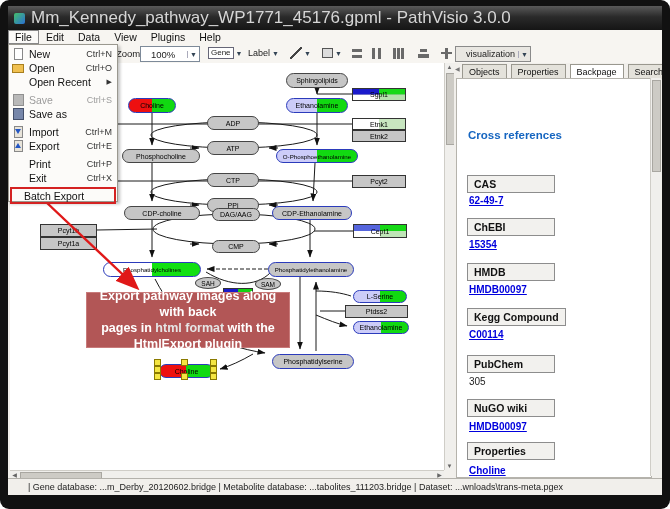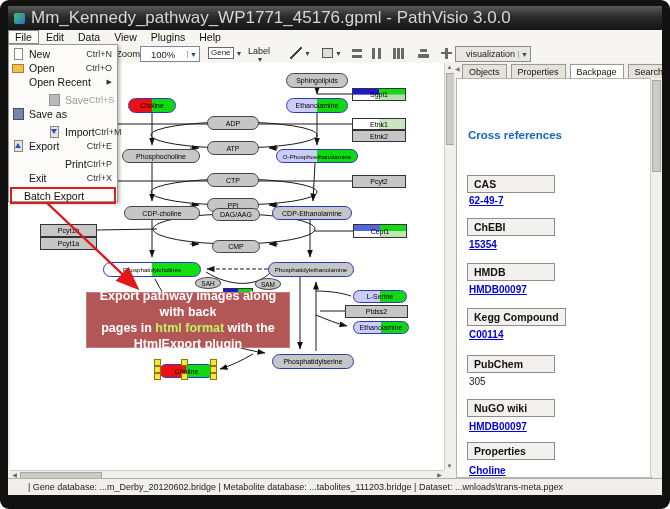--- a/index.html
+++ b/index.html
@@ -23,21 +23,21 @@
     display:flex;align-items:center;font-size:10px;color:#222;}
   .tb-zoom-label{position:absolute;left:108px;font-size:9.5px;}
   .combo{position:absolute;height:14px;background:#fff;border:1px solid #7d8a99;display:flex;align-items:center;font-size:9.5px;}
   .combo .cv{flex:1;padding-left:10px;white-space:nowrap;overflow:hidden;}
   .combo .ca{width:11px;text-align:center;border-left:1px solid #aab;font-size:7px;color:#345;}
   .zoom-combo{left:132px;top:2px;width:58px;}
   .viz-combo{left:447px;top:2px;width:74px;background:#e9e7e2;border-color:#8a8a8a;font-size:9px;}
   .tb-btn{position:absolute;top:2px;height:14px;display:flex;align-items:center;font-size:9px;color:#222;}
   .dd{font-size:7px;color:#345;margin-left:2px;}
   .mini-box{border:1px solid #667;background:#fff;font-size:8px;padding:0 2px;line-height:10px;}
-  .gene-btn{left:200px;} .label-btn{left:240px;flex-direction:column;} .line-btn{left:282px;} .shape-btn{left:314px;}
+  .gene-btn{left:200px;} .label-btn{left:240px;} .line-btn{left:282px;} .shape-btn{left:314px;}
   .diag{display:inline-block;width:12px;height:12px;background:linear-gradient(135deg,transparent 44%,#444 44%,#444 56%,transparent 56%);}
   .shp{display:inline-block;width:9px;height:8px;border:1.5px solid #555;background:#ddd;}
   .tbi{position:absolute;top:3px;width:15px;height:13px;}
   .tbi i{position:absolute;background:#6a6a6a;}
   .tbi-a{left:342px;} .tbi-a i.x1{left:2px;top:2px;width:10px;height:3px;} .tbi-a i.x2{left:2px;top:8px;width:10px;height:3px;}
   .tbi-b{left:361px;} .tbi-b i.x1{left:3px;top:1px;width:3px;height:11px;} .tbi-b i.x2{left:9px;top:1px;width:3px;height:11px;}
   .tbi-c{left:383px;} .tbi-c i.x1{left:2px;top:1px;width:3px;height:11px;} .tbi-c i.x2{left:6px;top:1px;width:3px;height:11px;} .tbi-c i.x3{left:10px;top:1px;width:3px;height:11px;}
   .tbi-d{left:408px;} .tbi-d i.x1{left:2px;top:7px;width:11px;height:4px;} .tbi-d i.x2{left:4px;top:2px;width:7px;height:3px;}
   .tbi-e{left:431px;} .tbi-e i.x1{left:6px;top:1px;width:3px;height:11px;} .tbi-e i.x2{left:2px;top:5px;width:11px;height:2px;}
 
@@ -58,21 +58,21 @@
   .gene-cept{background-image:linear-gradient(90deg,#5565dd 50%,#16d916 50%),linear-gradient(90deg,#ffffff 50%,#bfe5b7 50%);
     background-size:100% 50%,100% 50%;background-position:top,bottom;background-repeat:no-repeat;}
   .gene-etnk1{background:linear-gradient(90deg,#ffffff 50%,#c8e6c0 50%);}
   .pemt{position:absolute;left:213px;top:225px;width:28px;height:7px;border:1px solid #333;
     background:linear-gradient(90deg,#1a1acc 50%,#12d412 50%);z-index:3;}
   .handle{position:absolute;width:5px;height:5px;background:#f5e642;border:1px solid #8a7a00;z-index:6;}
 
   .annotation{position:absolute;left:76px;top:229px;width:202px;height:54px;background:#b25656;border:1px solid #c87a7a;
     color:#fff;font-weight:bold;font-size:12.5px;text-align:center;display:flex;flex-direction:column;justify-content:center;
     line-height:16px;z-index:4;}
-  .annotation .hl{color:#bef264;}
+  .annotation .hl{color:#e5e5e5;}
 
   
   .vscroll{position:absolute;left:436px;top:33px;width:10px;height:407px;background:#f0efec;border-left:1px solid #cfcdc7;}
   .hscroll{position:absolute;left:2px;top:440px;width:434px;height:8px;background:#f0efec;border-top:1px solid #cfcdc7;}
   .sb-arrow{position:absolute;font-size:6px;color:#666;line-height:8px;width:9px;text-align:center;}
   .thumb{position:absolute;background:#cdcbc5;border:1px solid #a9a7a1;}
   .side-vscroll{position:absolute;left:642px;top:48px;width:10px;height:398px;background:#f0efec;border-left:1px solid #cfcdc7;}
 
   
   .sidebar{position:absolute;left:446px;top:33px;width:208px;height:415px;background:#f1efeb;}
@@ -88,21 +88,21 @@
   .xref-val.plain{color:#222;font-weight:normal;}
 
   
   .statusbar{position:absolute;left:0;top:448px;width:654px;height:17px;background:#f1efeb;border-top:1px solid #b3b1ab;
     font-size:9px;color:#222;line-height:16px;padding-left:20px;box-sizing:border-box;white-space:nowrap;overflow:hidden;}
 
   
   .menu-popup{position:absolute;left:0;top:14px;width:110px;height:158px;background:#fcfbf9;border:1px solid #9a988f;
     box-shadow:2px 2px 3px rgba(0,0,0,0.25);z-index:20;font-size:10.5px;color:#111;box-sizing:border-box;padding-top:2px;}
   .mi{display:flex;align-items:center;height:14px;padding:0 5px 0 3px;}
-  .mi.gap{margin-top:4px;margin-left:36px;}
+  .mi.gap{margin-top:4px;}
   .mi.disabled{color:#9c9c9c;}
   .mil{flex:1;white-space:nowrap;}
   .mis{font-size:9px;color:#333;white-space:nowrap;}
   .mi.disabled .mis{color:#9c9c9c;}
   .sub-arrow{font-size:7px;color:#333;}
   .mic{width:13px;height:12px;margin-right:4px;position:relative;flex:0 0 13px;}
   .mic-new::before{content:"";position:absolute;left:2px;top:0;width:7px;height:10px;background:#fff;border:1px solid #888;}
   .mic-open::before{content:"";position:absolute;left:0;top:2px;width:10px;height:7px;background:#f0c050;border:1px solid #a87f1e;}
   .mic-save::before{content:"";position:absolute;left:1px;top:0;width:9px;height:10px;background:#b9b9b9;border:1px solid #909090;}
   .mic-saveas::before{content:"";position:absolute;left:1px;top:0;width:9px;height:10px;background:#7787aa;border:1px solid #44506b;}

